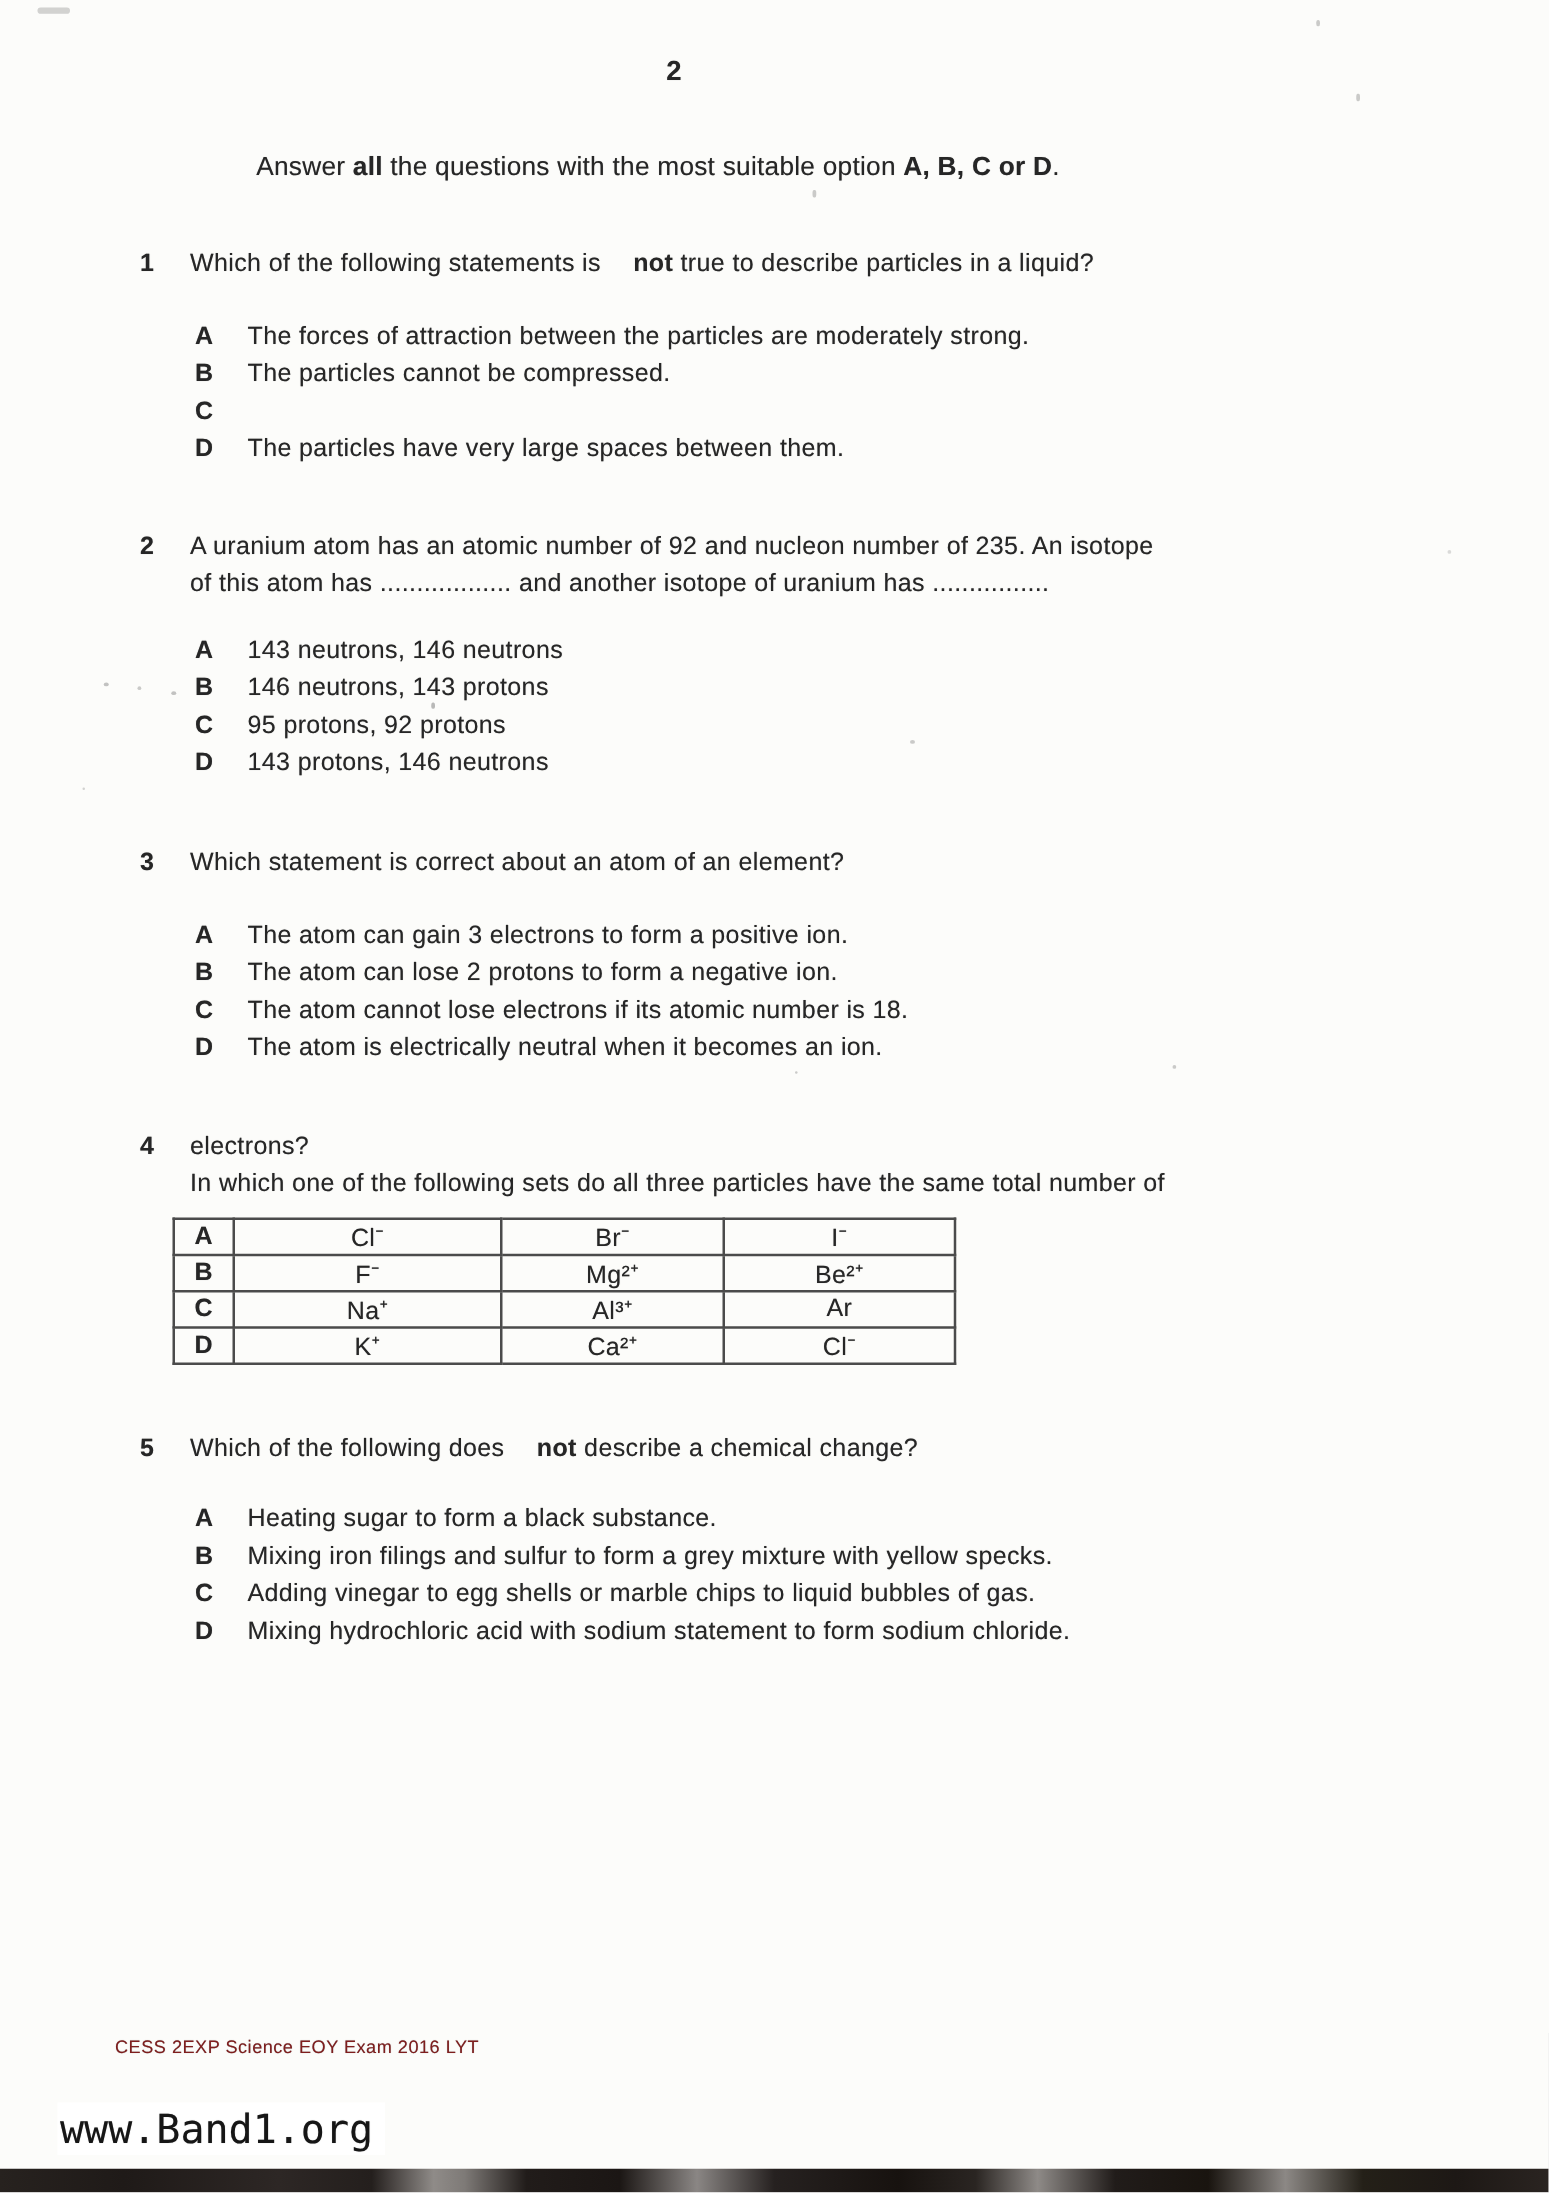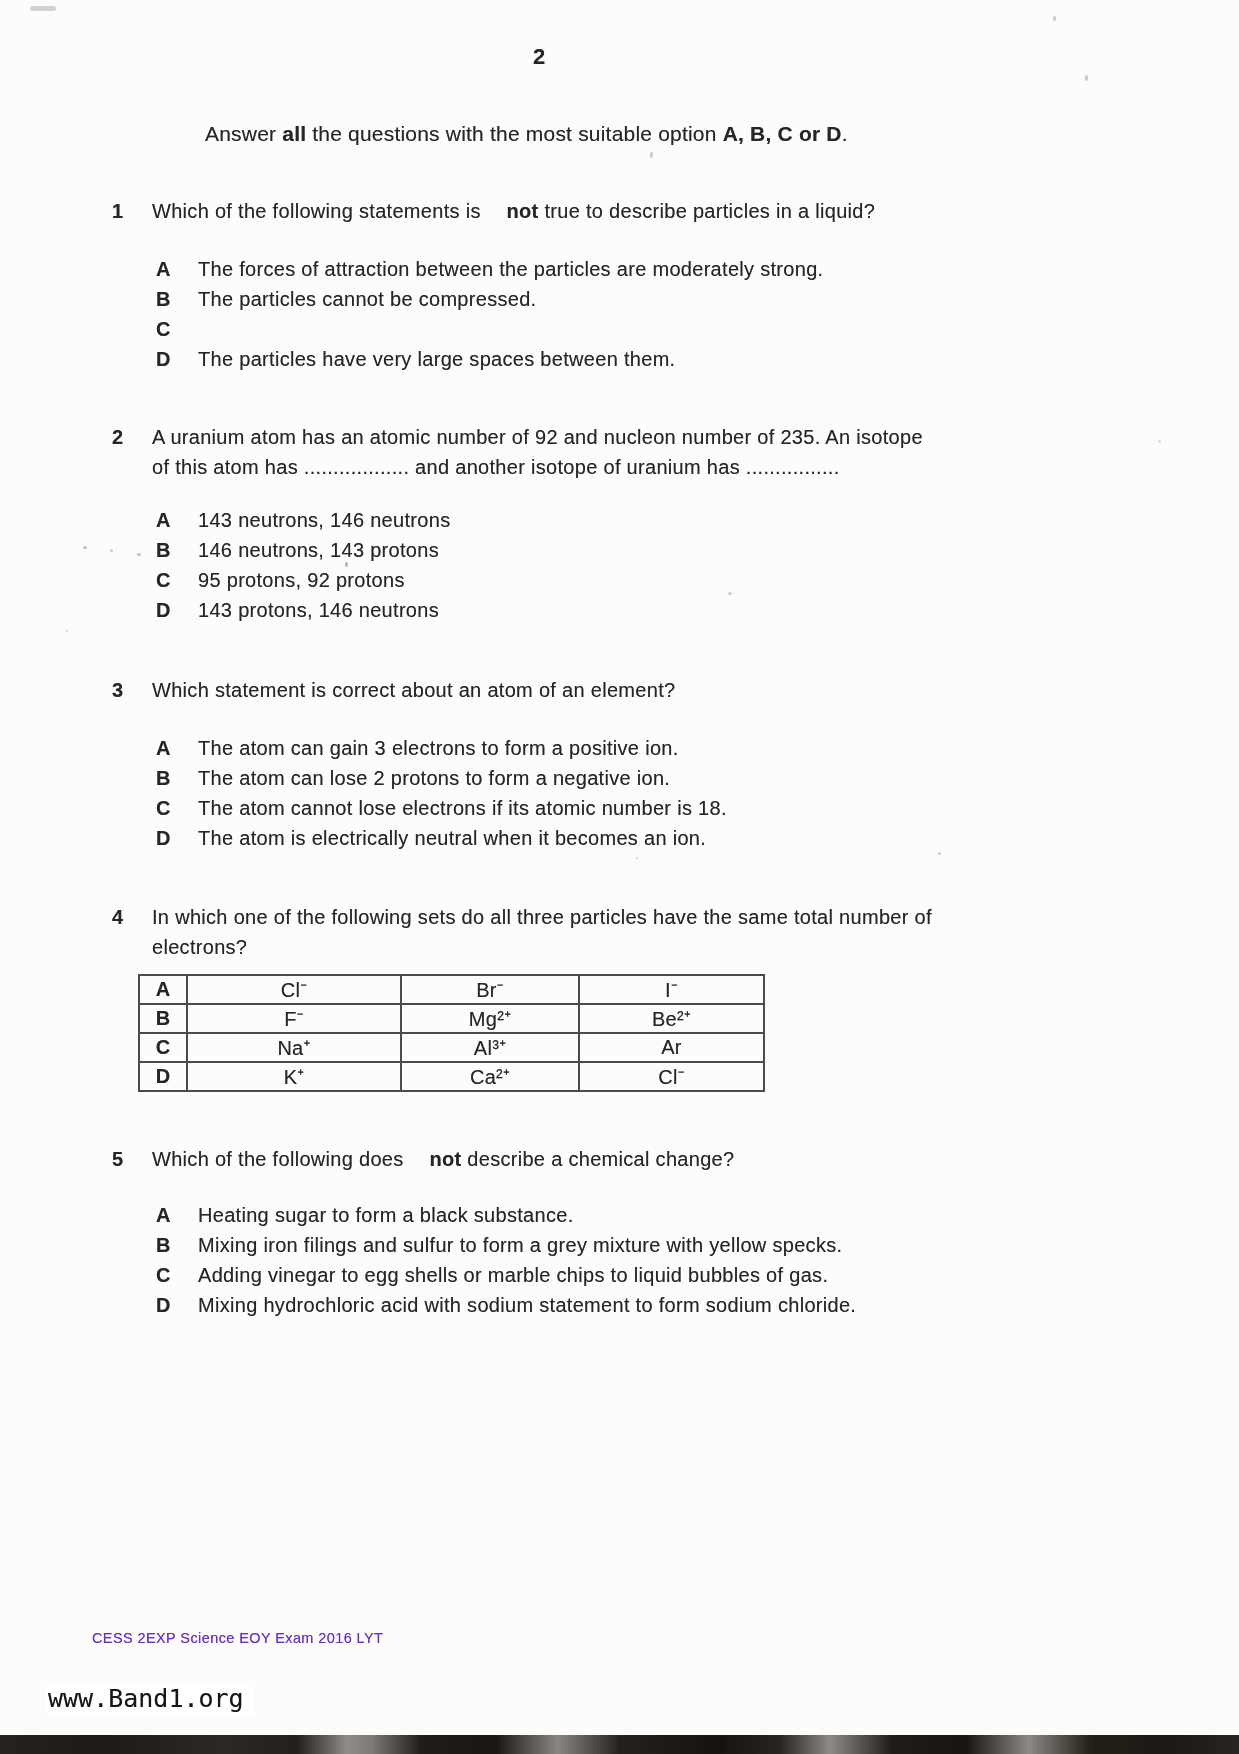--- a/index.html
+++ b/index.html
@@ -49,26 +49,26 @@
     border:2px solid #4b4b4b;
     height:26px;
     text-align:center;
     font-size:20px;
     padding:0;
     letter-spacing:.3px;
   }
   .q4-table td.letter{font-weight:700;}
   .exam-code{
     position:absolute;top:1630px;left:92px;
-    font-size:14.5px;color:#6d28d9;letter-spacing:.4px;
+    font-size:14.5px;color:#7f1d1d;letter-spacing:.4px;
   }
   .watermark{
     position:absolute;top:1682px;left:46px;
     font-family:"DejaVu Sans Mono",monospace;
-    font-size:25px;color:#161616;
+    font-size:32px;color:#161616;
     background:#fff;padding:2px 10px 2px 2px;
   }
   .bottom-bar{
     position:absolute;left:0;bottom:0;width:100%;height:19px;
     background:linear-gradient(90deg,
       #27221f 0%, #1f1a18 8%, #2d2725 18%, #241f1d 24%,
       #8f8b88 28%, #7e7a77 30%, #211c1a 34%, #1b1614 40%,
       #8a8684 45%, #262120 50%, #17120f 58%, #2a2522 63%,
       #8e8a87 67%, #211c1a 72%, #19140f 78%, #8c8885 83%,
       #242018 88%, #1d1815 94%, #2a2421 100%);
@@ -171,22 +171,22 @@
         <span class="opt-letter">D</span>
         <span class="opt-text">The atom is electrically neutral when it becomes an ion.</span>
       </div>
     </div>
   </div>
 
   <div class="question" id="q4">
     <div class="q-head">
       <div class="q-num">4</div>
       <div class="q-text">
+        <div>electrons?</div>
         <div>In which one of the following sets do all three particles have the same total number of</div>
-        <div>electrons?</div>
       </div>
     </div>
     <table class="q4-table">
       <colgroup>
           <col style="width:48px">
           <col style="width:214px">
           <col style="width:178px">
           <col style="width:185px">
         </colgroup>
       <tbody>

